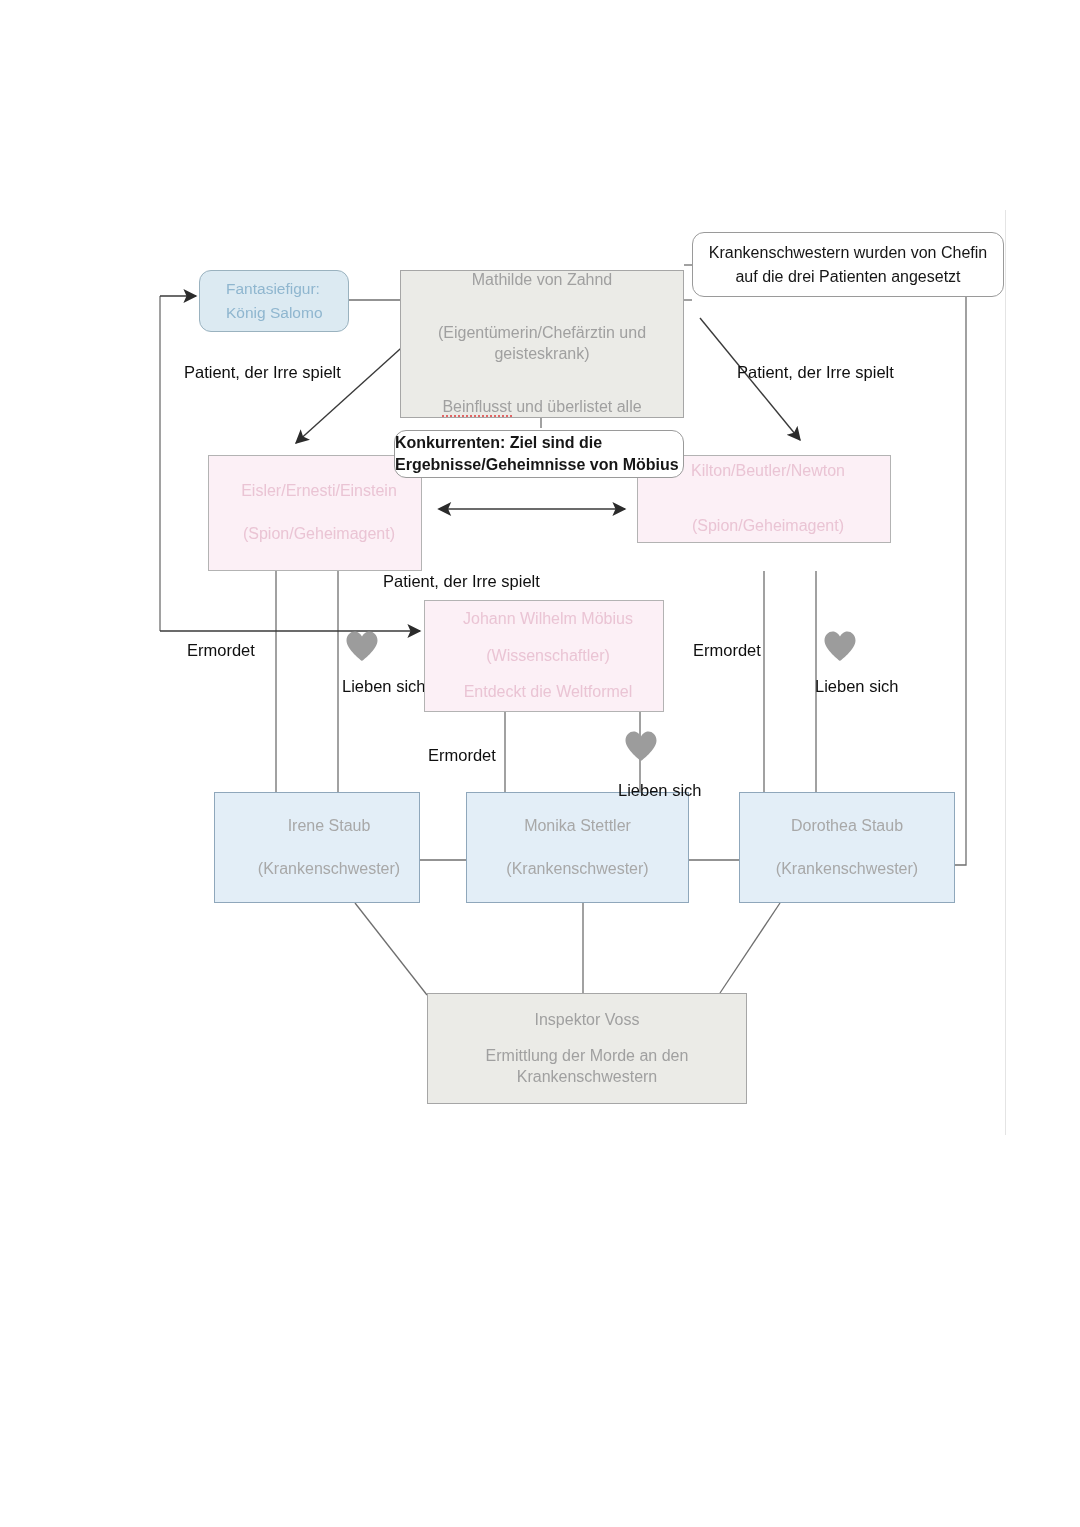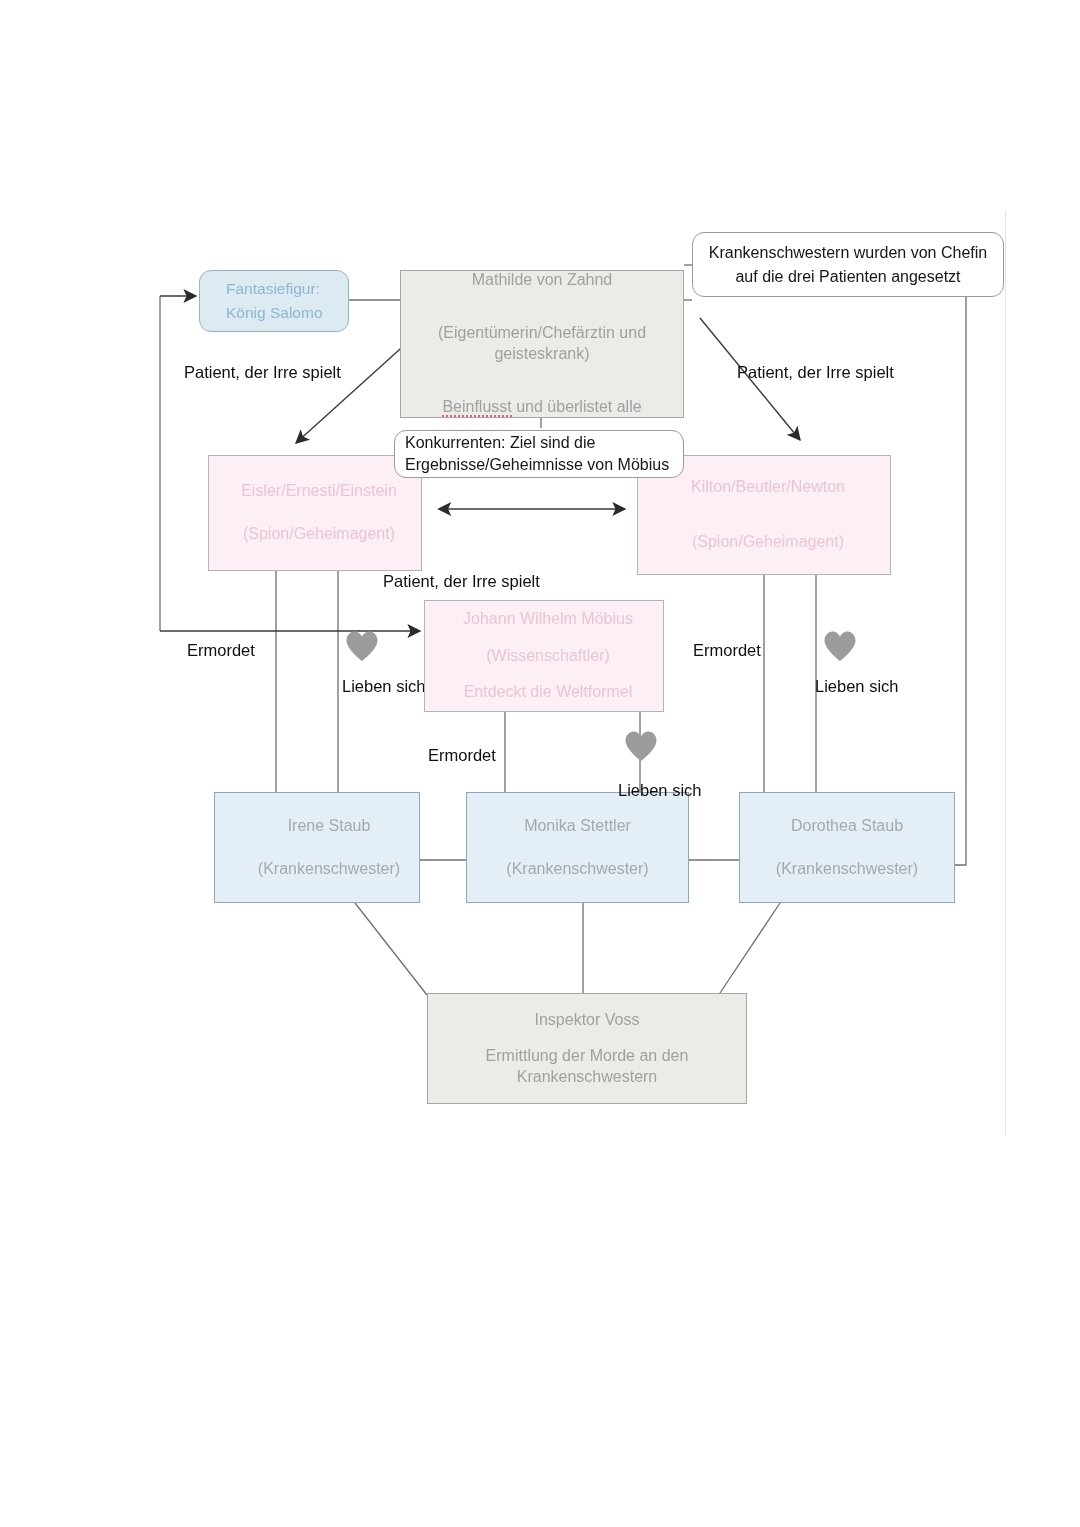--- a/index.html
+++ b/index.html
@@ -132,29 +132,29 @@
     <span class="ln">Krankenschwestern wurden von Chefin</span>
     <span class="ln">auf die drei Patienten angesetzt</span>
   </div>
 
   <div class="node pink" style="left:208px;top:455px;width:214px;height:116px;font-size:16px;
               line-height:1.3;gap:22px;">
     <span class="ln">Eisler/Ernesti/Einstein</span>
     <span class="ln">(Spion/Geheimagent)</span>
   </div>
 
-  <div class="node pink" style="left:637px;top:455px;width:254px;height:120px;font-size:16px;
+  <div class="node pink" style="left:637px;top:455px;width:254px;height:88px;font-size:16px;
               line-height:1.3;gap:34px;">
     <span class="ln">Kilton/Beutler/Newton</span>
     <span class="ln">(Spion/Geheimagent)</span>
   </div>
 
   <div class="node callout" style="left:394px;top:430px;width:290px;height:48px;font-size:16px;
               line-height:1.35;align-items:flex-start;text-align:left;
-              padding-left:10px;z-index:6;">
+              z-index:6;font-weight:bold;">
     <span class="ln">Konkurrenten: Ziel sind die</span>
     <span class="ln">Ergebnisse/Geheimnisse von Möbius</span>
   </div>
 
   <div class="node pink" style="left:424px;top:600px;width:240px;height:112px;font-size:16px;
               line-height:1.3;gap:16px;z-index:5;">
     <span class="ln">Johann Wilhelm Möbius</span>
     <span class="ln">(Wissenschaftler)</span>
     <span class="ln">Entdeckt die Weltformel</span>
   </div>

